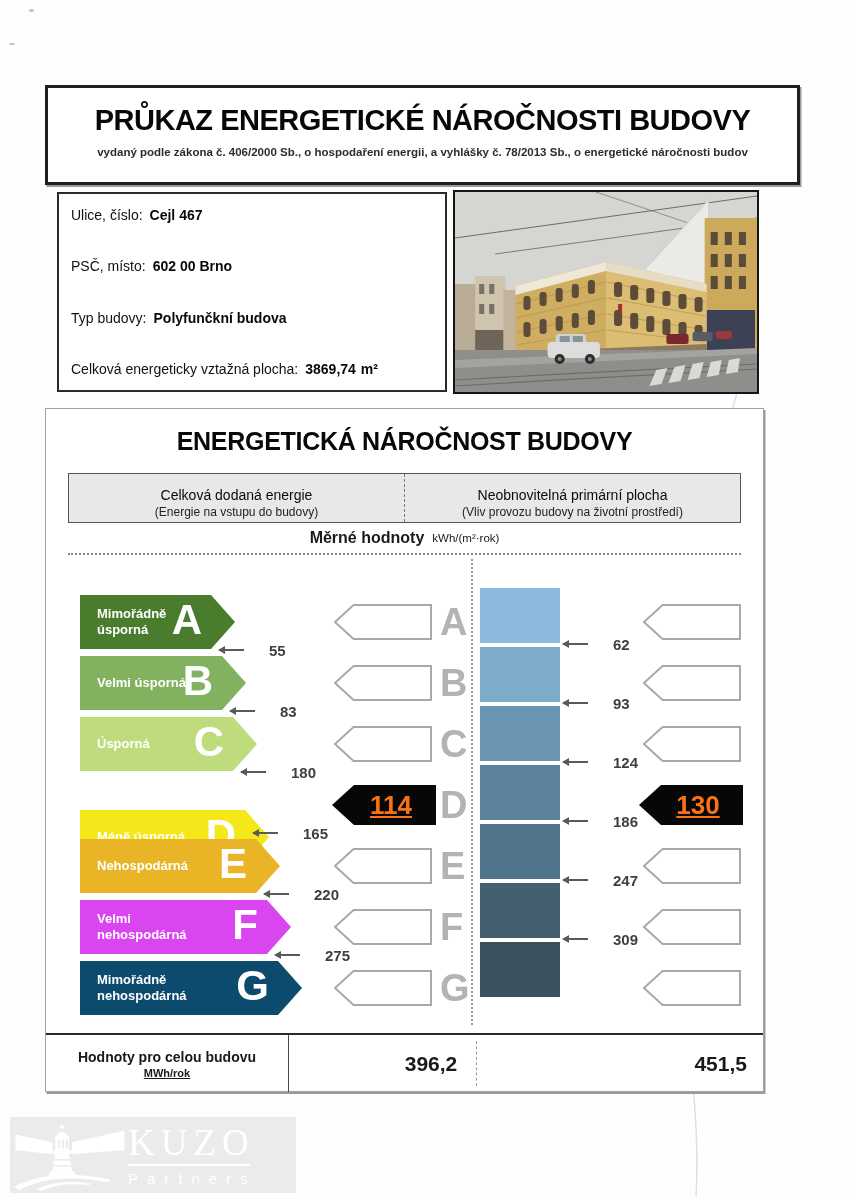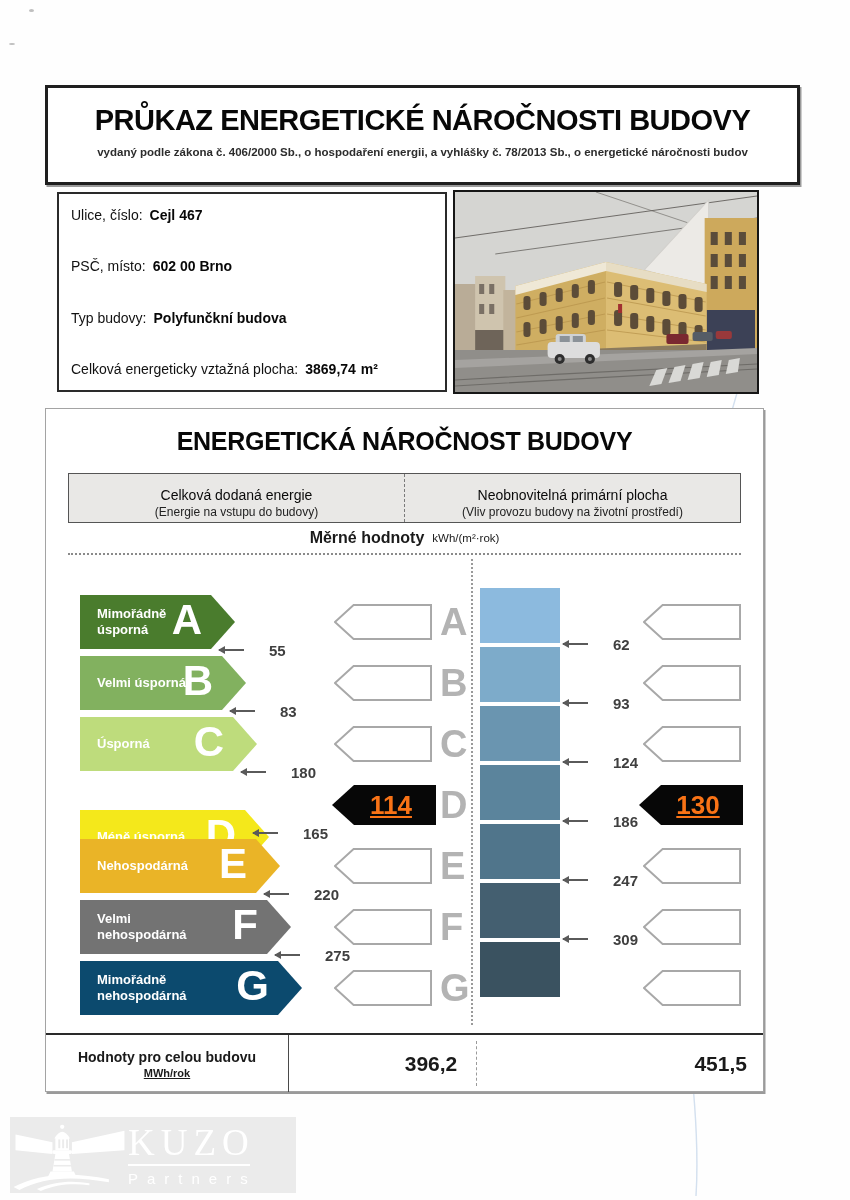--- a/index.html
+++ b/index.html
@@ -263,21 +263,21 @@
         <span class="band-letter">C</span>
         </div>
       <div class="band" style="top: 223px; width: 189px; background: rgb(244, 232, 27); margin-top: 32px;">
         <span class="band-label">Méně úsporná</span>
         <span class="band-letter">D</span>
         </div>
       <div class="band" style="top: 284px; width: 200px; background: rgb(234, 180, 39);">
         <span class="band-label">Nehospodárná</span>
         <span class="band-letter">E</span>
         </div>
-      <div class="band" style="top: 345px; width: 211px; background: #737373;">
+      <div class="band" style="top: 345px; width: 211px; background: #d946ef;">
         <span class="band-label">Velmi nehospodárná</span>
         <span class="band-letter">F</span>
         </div>
       <div class="band" style="top: 406px; width: 222px; background: #0c4a6e;">
         <span class="band-label">Mimořádně nehospodárná</span>
         <span class="band-letter">G</span>
         </div>
 
       <div class="tick" style="left:173px;top:88px;">
           <span class="tick-line"></span>

